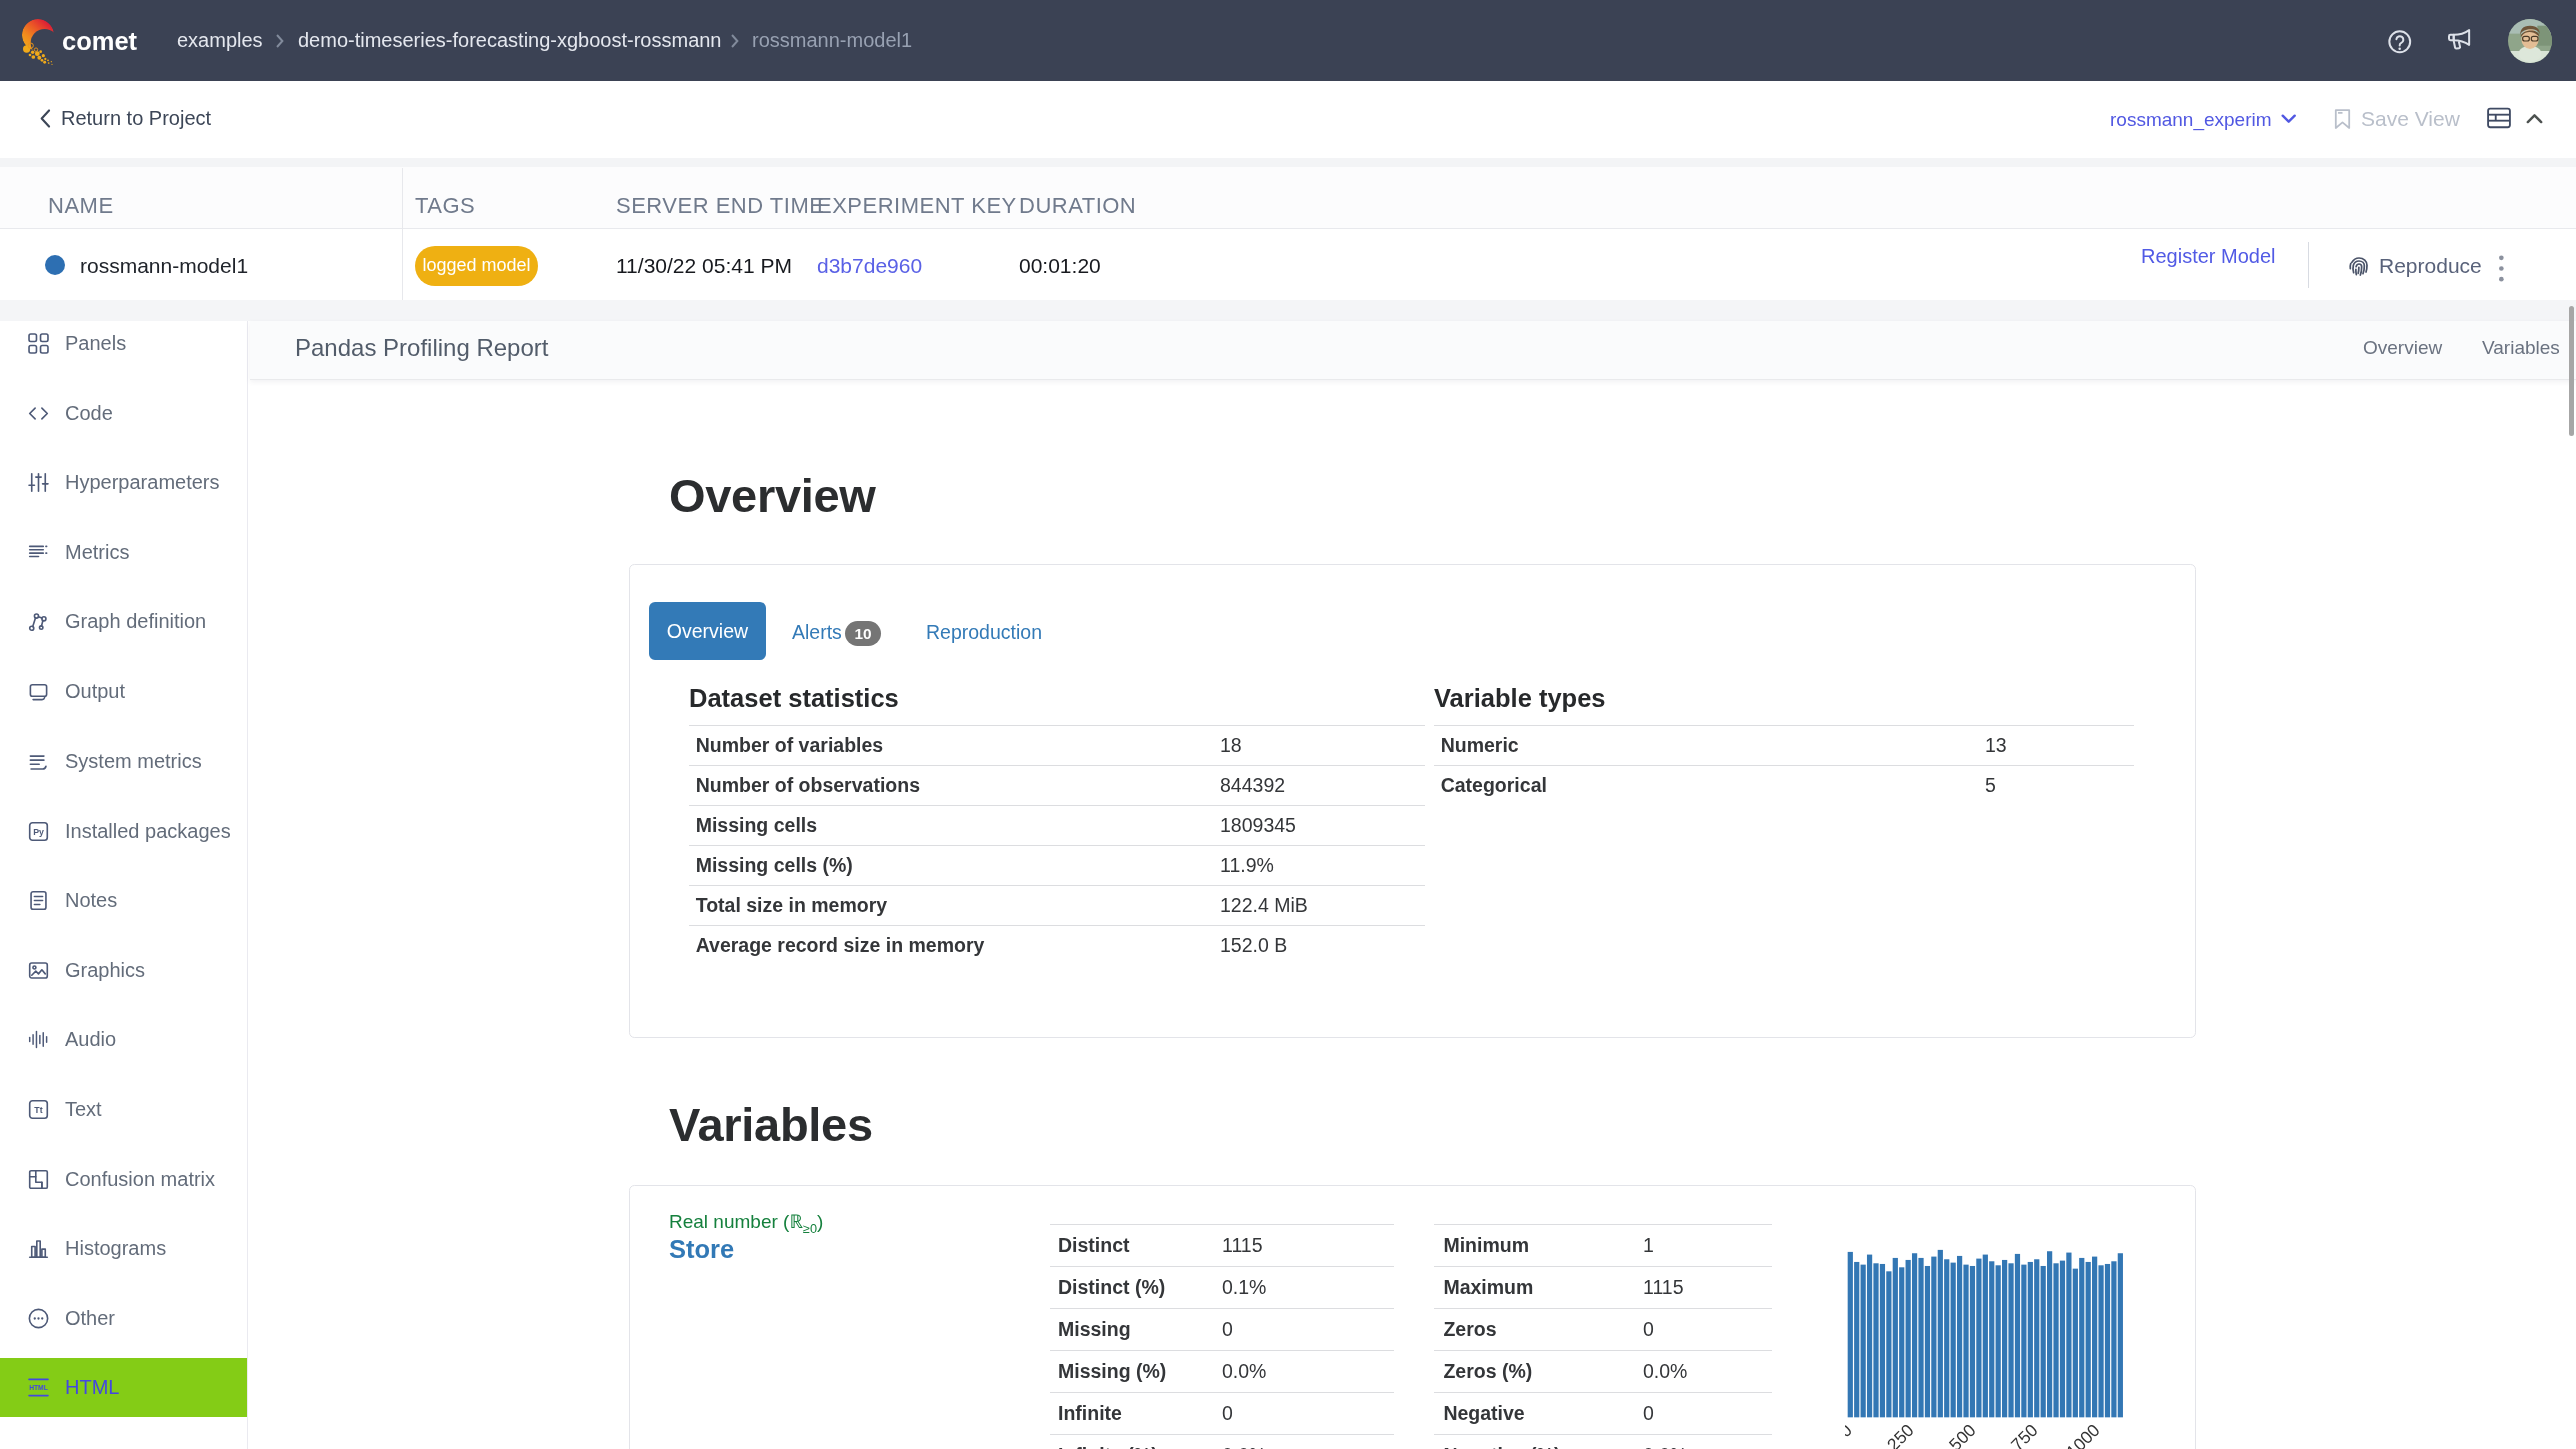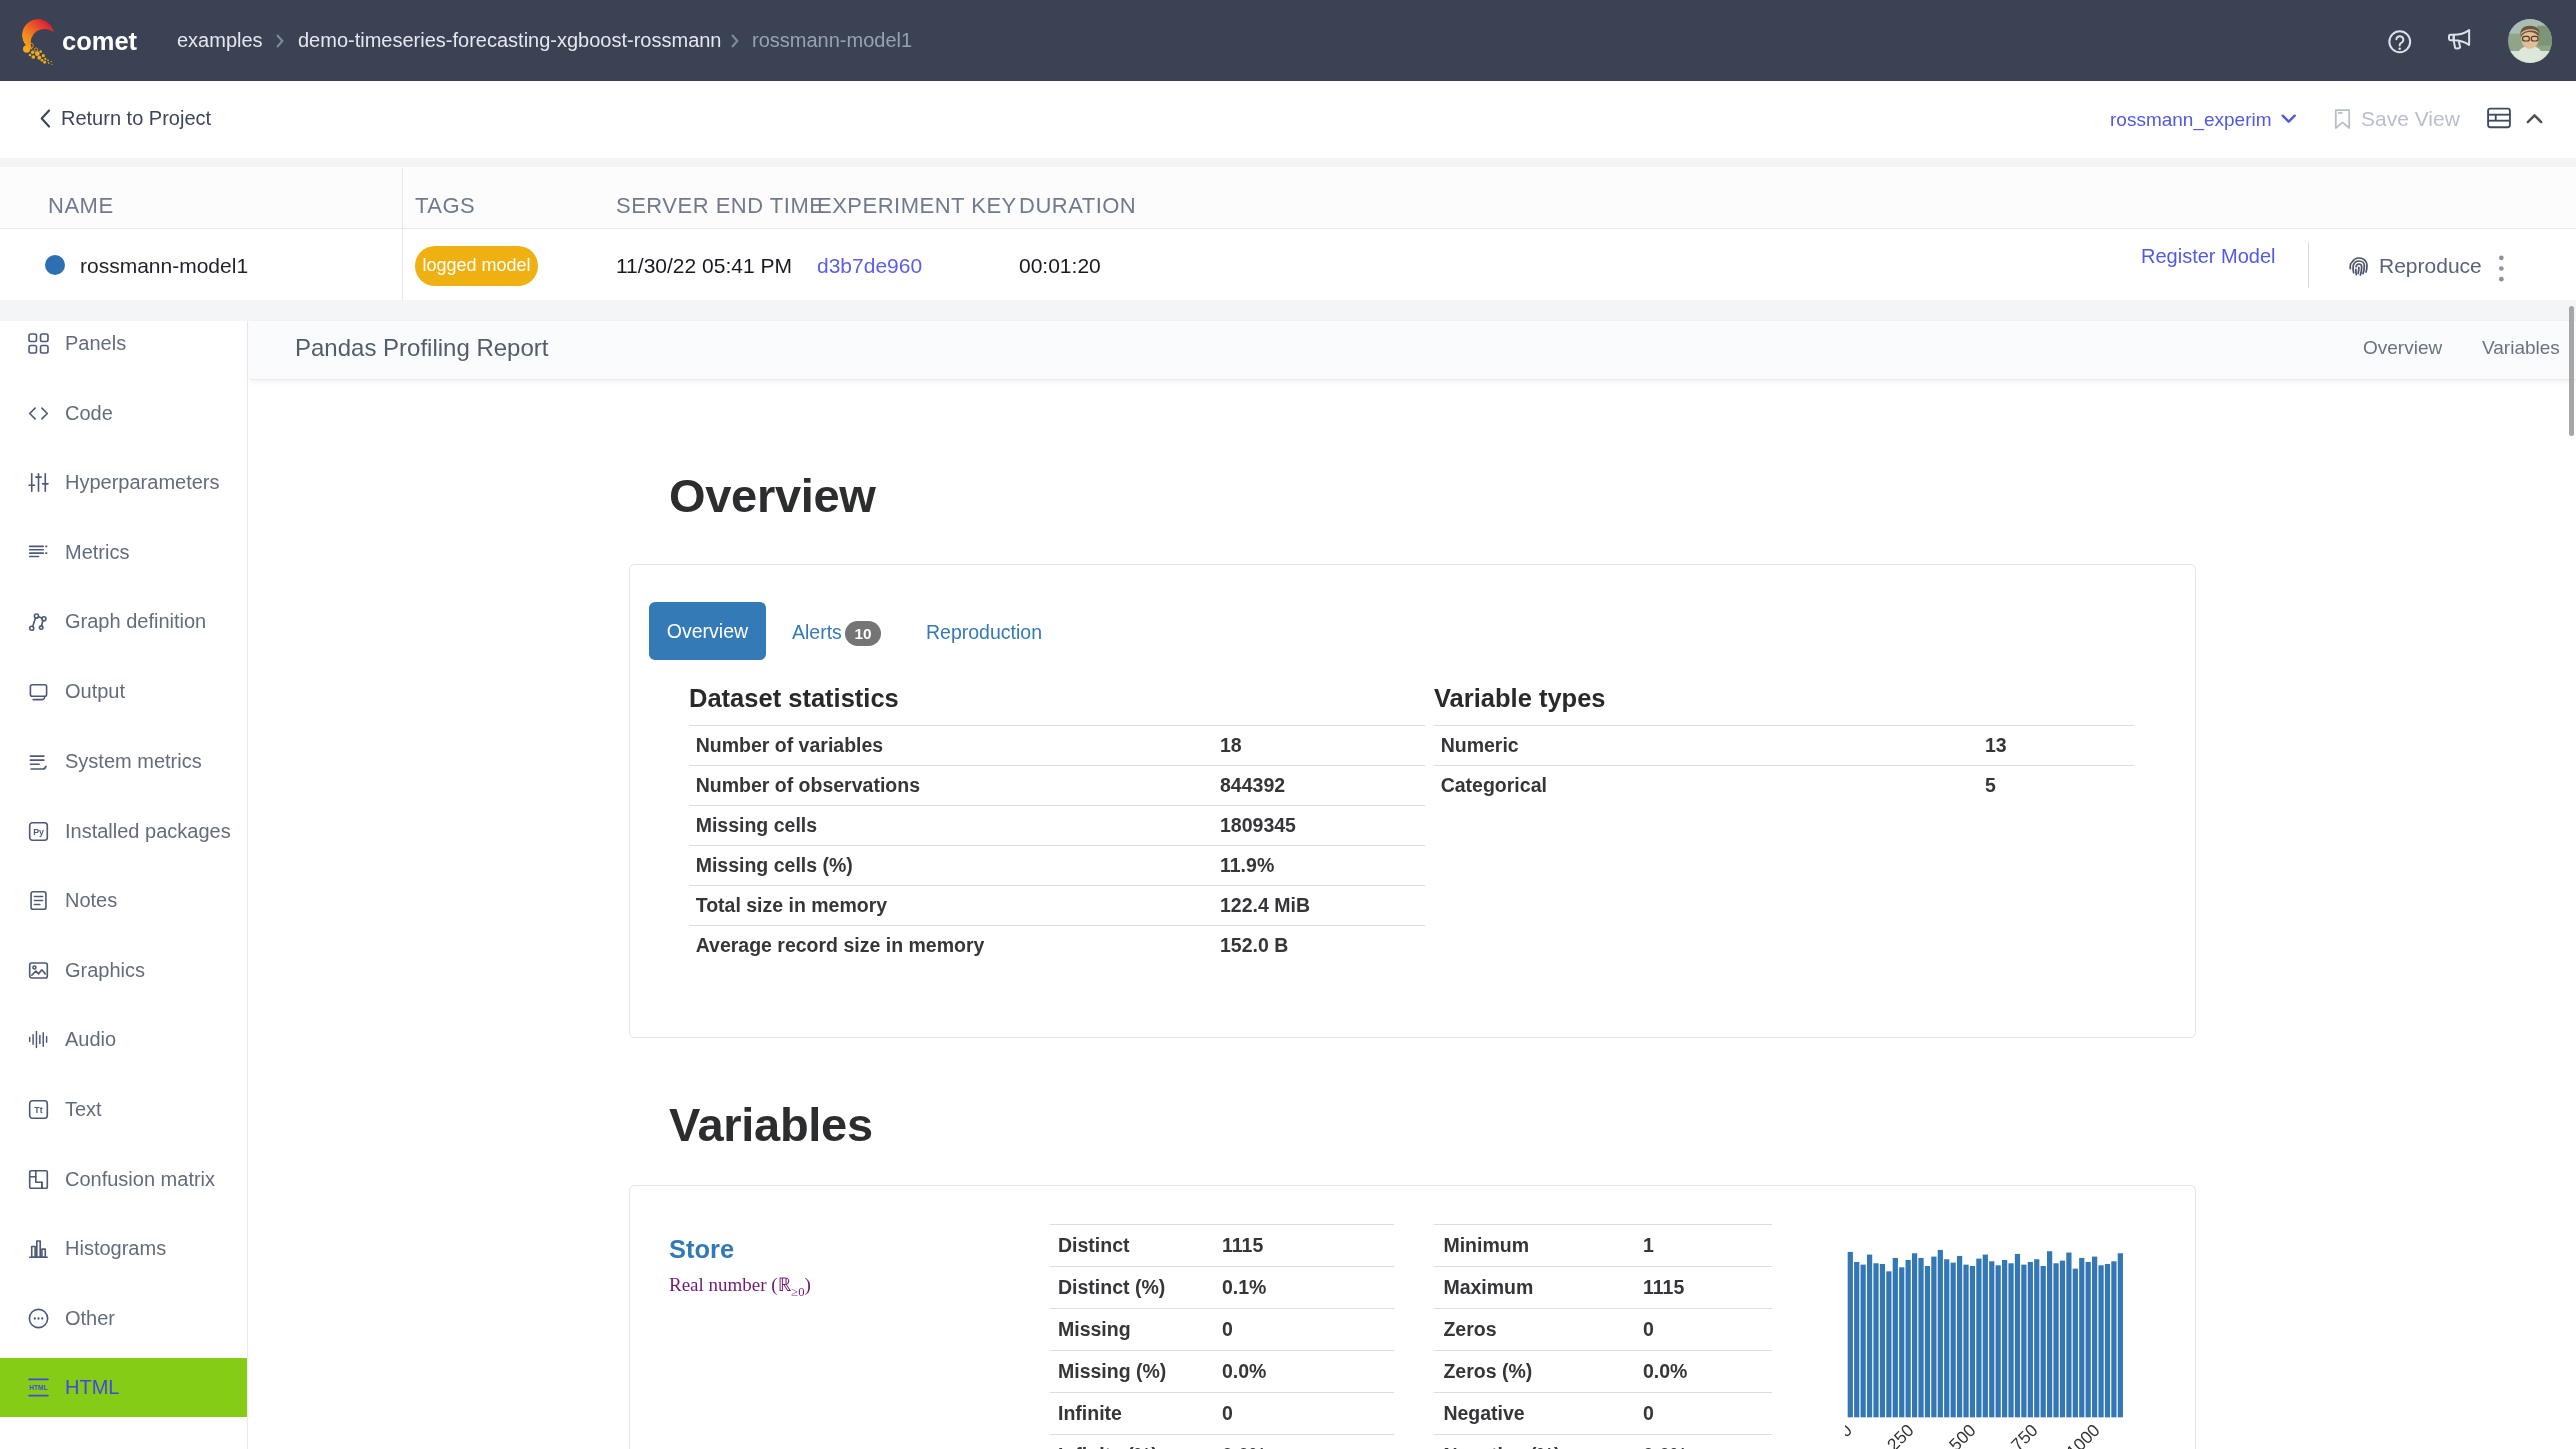--- a/index.html
+++ b/index.html
@@ -58,33 +58,33 @@
 #card1 { left:629px; top:564px; width:1567px; height:474px; }
 #card2 { left:629px; top:1185px; width:1567px; height:335px; }
 #pill { left:649px; top:602px; width:117px; height:58px; background:#337ab7; border-radius:6px; color:#fff; font-size:19.5px; text-align:center; line-height:58px; }
 #alerts { left:792px; top:621px; font-size:19.5px; color:#337ab7; }
 #alertbadge { left:845px; top:621px; width:36px; height:25px; background:#757575; border-radius:12.7px; color:#fff; font-size:15.4px; font-weight:bold; text-align:center; line-height:25px; }
 #reprod { left:926px; top:621px; font-size:19.5px; color:#337ab7; }
 .h2 { font-size:25.5px; font-weight:bold; color:#27292b; }
 #dsh { left:689px; top:684px; }
 #vth { left:1434px; top:684px; }
 .rtable { position:absolute; border-collapse:collapse; table-layout:fixed; }
-.rtable td, .rtable th { font-size:19.5px; color:#343639; border-top:1.3px solid #dcdde0; padding:0; height:40px; text-align:left; font-weight:bold; vertical-align:middle; }
+.rtable td, .rtable th { font-size:19.5px; color:#343639; border-top:1.3px solid #dcdde0; padding:0; height:40px; text-align:left; font-weight:normal; vertical-align:middle; }
 .rtable th { font-weight:bold; }
 #dstable { left:689px; top:725px; width:736px; }
 #dstable th { padding-left:6.7px; width:531px; }
 #vttable { left:1434px; top:725px; width:700px; }
 #vttable th { padding-left:6.7px; width:551px; }
 .vtbl td, .vtbl th { height:42px; }
 #satable { left:1050px; top:1224px; width:344px; }
 #satable th { padding-left:8px; width:172px; }
 #sbtable { left:1434px; top:1224px; width:338px; }
 #sbtable th { padding-left:9.4px; width:209px; }
 #store { left:669px; top:1235px; font-size:25.5px; color:#3279b6; font-weight:bold; }
-#realnum { left:669px; top:1271px; font-size:19px; color:#701a75;font-family:Liberation Serif, serif; }
+#realnum { left:669px; top:1208px; font-size:19px; color:#15803d; }
 #realnum sub { font-size:12.7px; }
 </style>
 </head>
 <body>
 <div id="page">
 
   <div class="abs" id="nav"></div>
   <svg class="abs" id="logo" width="32" height="48" viewBox="0 0 48 72">
     <defs>
       <linearGradient id="lg" x1="0.85" y1="0.05" x2="0.1" y2="0.9">

